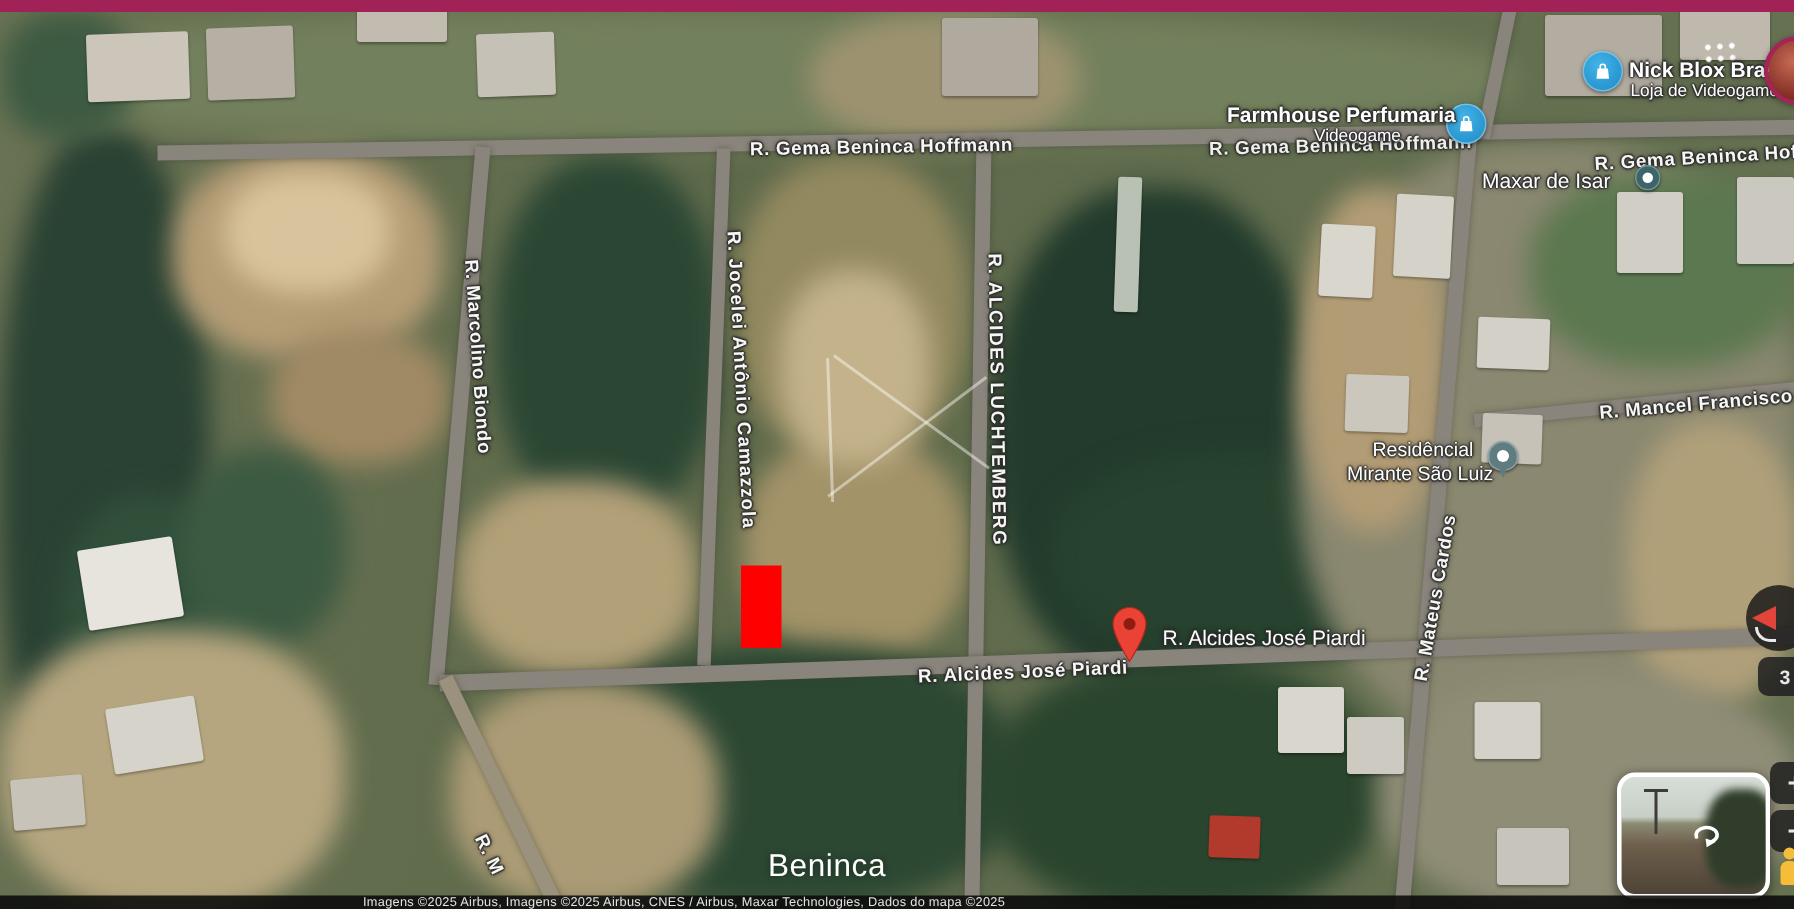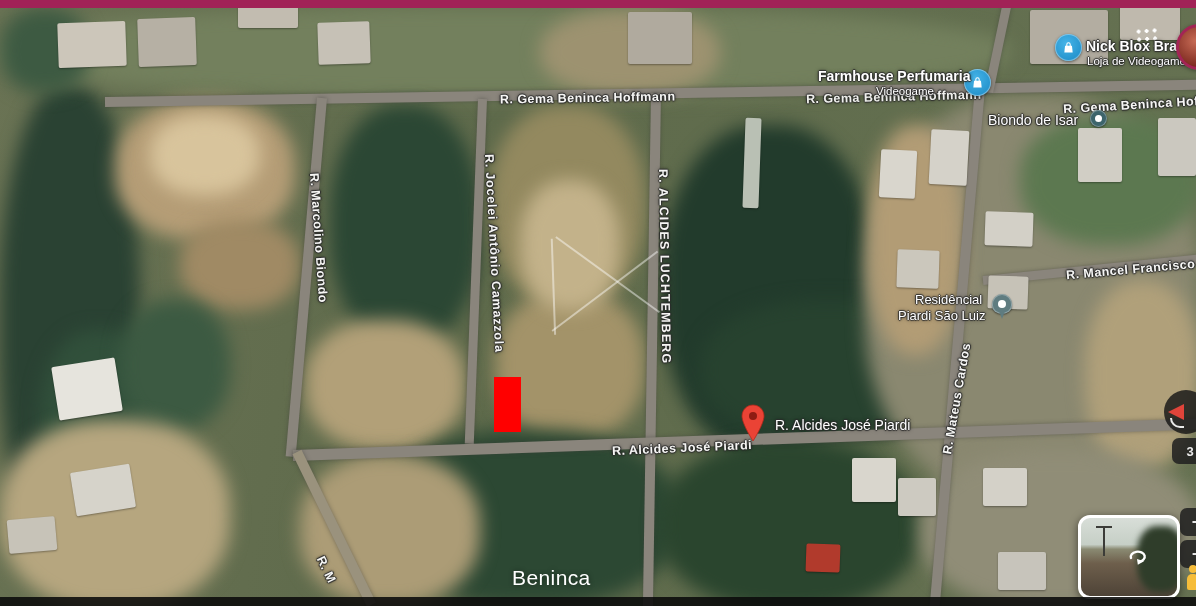--- a/index.html
+++ b/index.html
@@ -174,25 +174,25 @@
 
   <div class="poi-circle" style="left:964px;top:69px;">
     <svg width="15" height="15" viewBox="0 0 24 24">
       <path d="M6.5 9h11l1.2 11h-13.4z" fill="#fff"></path>
       <path d="M9.3 9.5V7.2a2.7 2.7 0 0 1 5.4 0v2.3" stroke="#fff" fill="none" stroke-width="1.7"></path>
     </svg>
   </div>
   <span class="lbl poi-t" style="left:818px;top:68px;">Farmhouse Perfumaria</span>
   <span class="lbl poi-s" style="left:876px;top:85px;">Videogame</span>
 
-  <span class="lbl poi-t" style="left:988px;top:112px;font-weight:500;">Biondo de Isar</span>
+  <span class="lbl poi-t" style="left:988px;top:112px;font-weight:500;">Maxar de Isar</span>
   <div class="dot-marker" style="left:1090px;top:110px;"></div>
 
   <span class="lbl poi-m" style="left:915px;top:292px;">Residêncial</span>
-  <span class="lbl poi-m" style="left:898px;top:308px;">Piardi São Luiz</span>
+  <span class="lbl poi-m" style="left:898px;top:308px;">Mirante São Luiz</span>
   <div class="pin-teal" style="left:992px;top:294px;"></div>
 
   <div id="red-lot" style="background:#ff0000;"></div>
 
   <div id="red-marker">
     <svg width="26" height="38" viewBox="0 0 26 38">
       <path d="M13 1C6.9 1 2 5.9 2 12c0 8 11 25 11 25s11-17 11-25C24 5.9 19.1 1 13 1z" fill="#ea4335" stroke="#b3271b" stroke-width="0.8"></path>
       <circle cx="13" cy="12" r="4" fill="#8e1c13"></circle>
     </svg>
   </div>
@@ -217,16 +217,17 @@
   <div class="ctl" style="left:1180px;top:508px;width:34px;height:28px;font-size:18px;">+</div>
   <div class="ctl" style="left:1180px;top:540px;width:34px;height:28px;font-size:18px;">−</div>
   <div id="pegman">
     <div class="head"></div>
     <div class="body"></div>
   </div>
 
   <div id="avatar"></div>
 
   <div id="attr-bar"></div>
+  <span id="attr-text">Imagens ©2025 Airbus, Imagens ©2025 Airbus, CNES / Airbus, Maxar Technologies, Dados do mapa ©2025</span>
 
   <div id="top-bar" style="background:#a12257;"></div>
 
 </div>
 
 </body></html>

